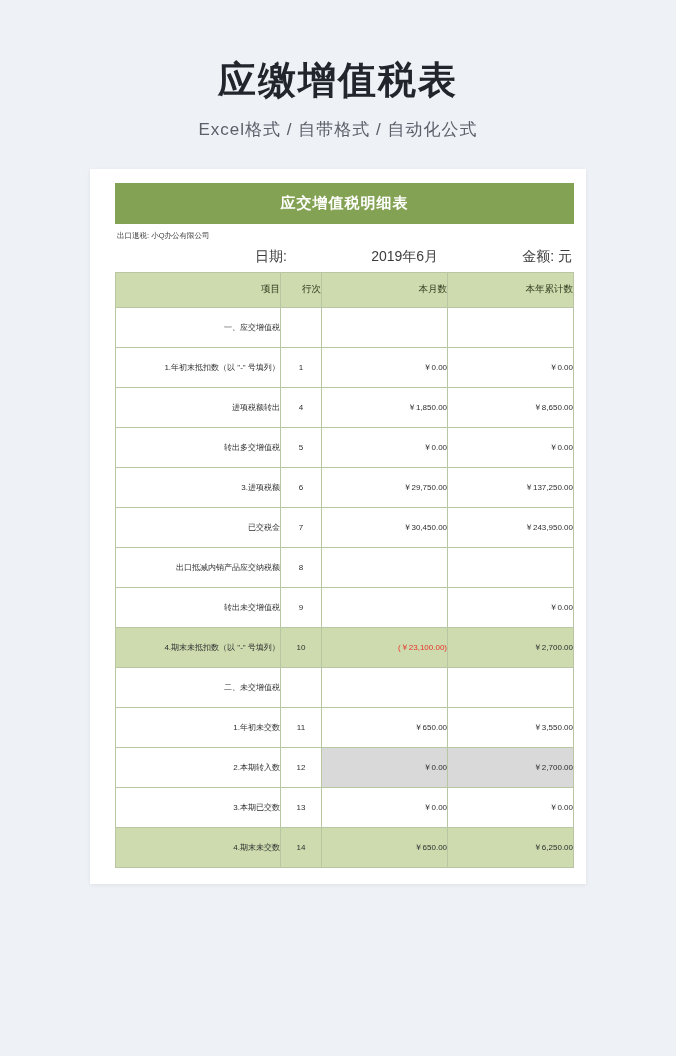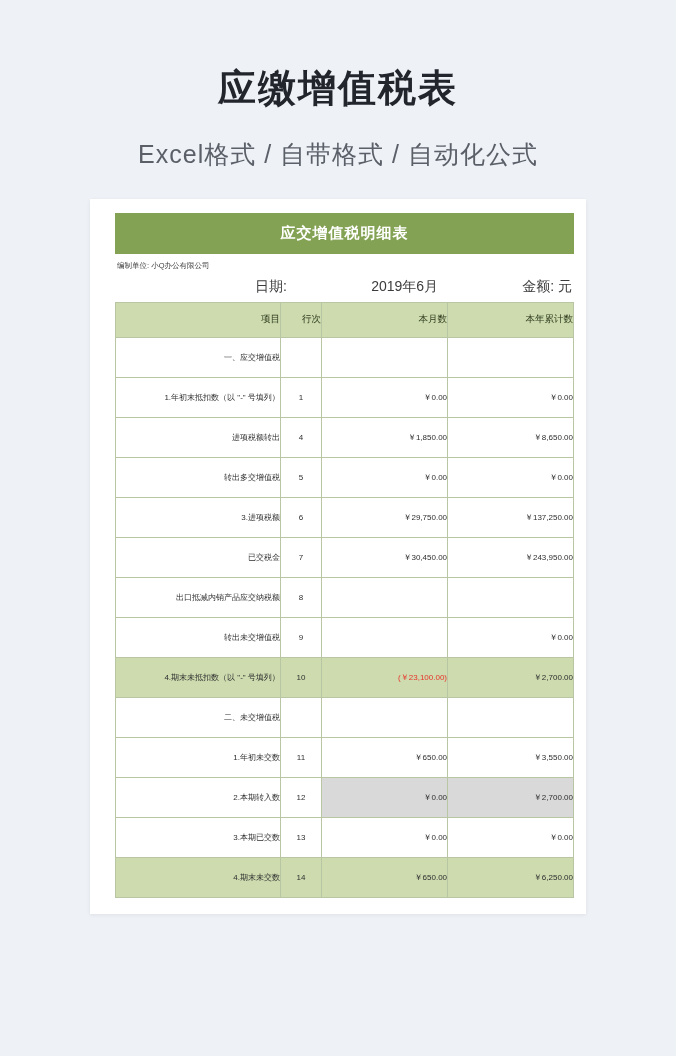--- a/index.html
+++ b/index.html
@@ -22,25 +22,25 @@
   .hero {
     text-align: center;
     padding-top: 58px;
   }
   .hero-title {
     font-size: 38px;
     font-weight: bold;
     color: #22252b;
     letter-spacing: 2px;
     line-height: 1.2;
-    margin: 8px;
+    margin: 0;
   }
   .hero-sub {
-    margin-top: 26px;
-    font-size: 25px;
+    margin-top: 14px;
+    font-size: 17px;
     color: #5a5f68;
     letter-spacing: 1px;
   }
   .sheet-wrap {
     margin: 28px auto 0 auto;
     width: 496px;
     background: #ffffff;
     padding: 14px 12px 16px 25px;
     box-sizing: border-box;
     box-shadow: 0 1px 4px rgba(0,0,0,0.07);
@@ -121,21 +121,21 @@
   <div class="hero">
     <h1 class="hero-title">应缴增值税表</h1>
     <div class="hero-sub">Excel格式 / 自带格式 / 自动化公式</div>
   </div>
 
   <div class="sheet-wrap">
 
     <div class="sheet-title">应交增值税明细表</div>
 
     <div class="meta-row">
-      <span class="meta-left">编制单位: 小Q办公有限公司</span>
+      <span class="meta-left">出口退税: 小Q办公有限公司</span>
     </div>
 
     <div class="meta-row2">
       <span class="meta-date-label">日期:</span>
       <span class="meta-date-value">2019年6月</span>
       <span class="meta-amount">金额: 元</span>
     </div>
 
     <table class="vat">
       <colgroup>

